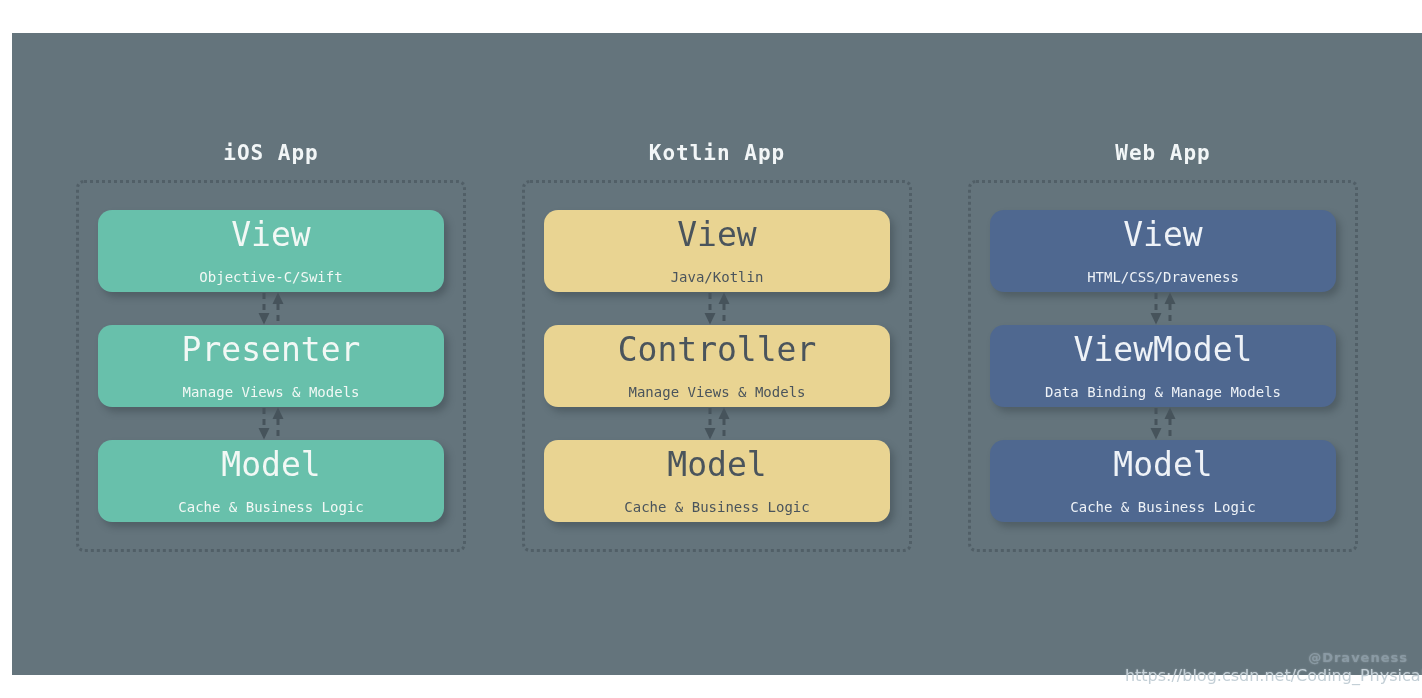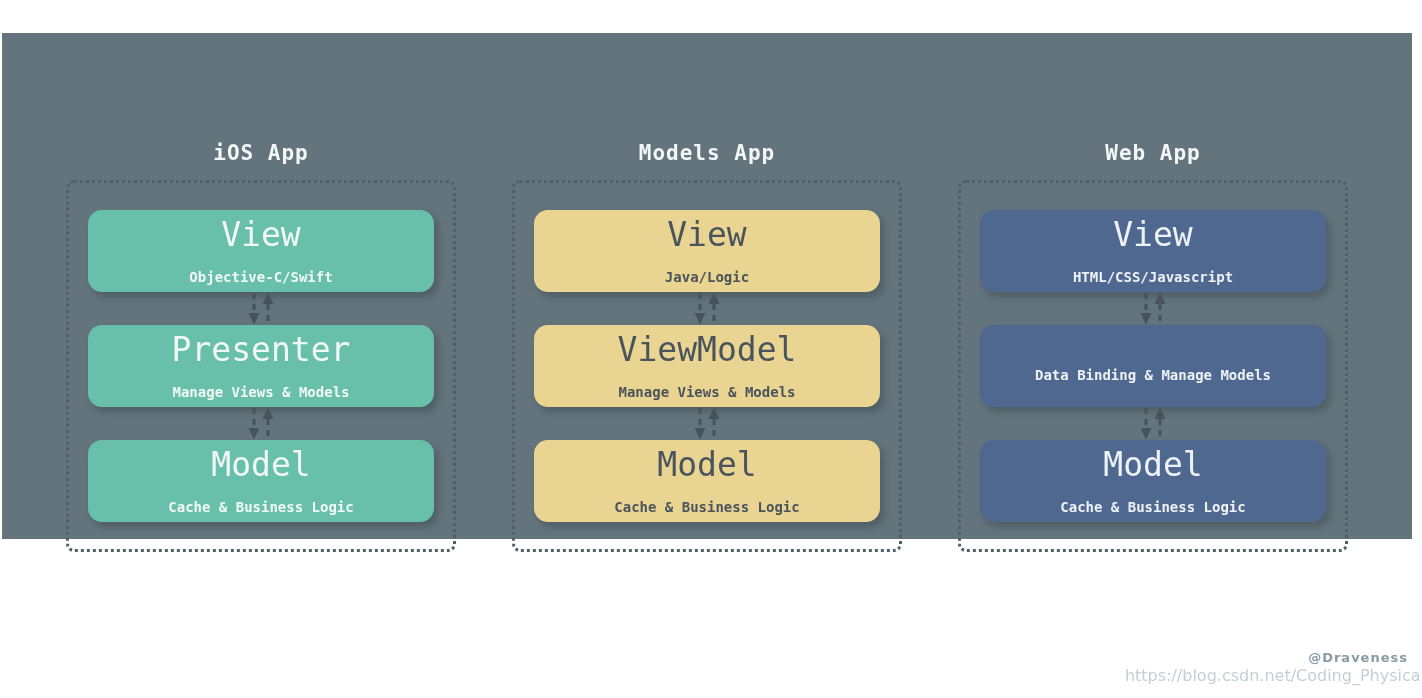--- a/index.html
+++ b/index.html
@@ -6,24 +6,24 @@
   .page {
     position: relative;
     width: 1422px;
     height: 698px;
     background: var(--page-bg, #ffffff);
     overflow: hidden;
     font-family: "DejaVu Sans Mono", monospace;
   }
   .canvas {
     position: absolute;
-    left: 2px;
+    left: 12px;
     top: 33px;
     width: 1410px;
-    height: 506px;
+    height: 642px;
     background: var(--canvas, #64747c);
   }
   .columns {
     position: absolute;
     left: 0;
     top: 110px;
     width: 100%;
     display: flex;
     justify-content: center;
     gap: 56px;
@@ -65,21 +65,21 @@
     justify-content: center;
     box-shadow: 4px 5px 7px rgba(42, 54, 60, 0.35);
   }
   .node-label {
     font-size: 33px;
     line-height: 1.05;
   }
   .node-sublabel {
     margin-top: 17px;
     font-size: 14px;
-    font-weight: bold;
+    font-weight: normal;
     line-height: 1;
   }
   .arrows {
     height: 33px;
     display: flex;
     align-items: center;
     justify-content: center;
     color: var(--arrow, #46535b);
   }
   .wm-handle {
@@ -147,40 +147,40 @@
             </svg>
           </div>
           <div class="node">
             <div class="node-label">Model</div>
             <div class="node-sublabel">Cache &amp; Business Logic</div>
           </div>
         </div>
       </section>
 
       <section class="column" style="--accent: #e9d492; --box-text: #4a545c;">
-        <h2 class="col-title">Models App</h2>
+        <h2 class="col-title">Kotlin App</h2>
         <div class="dotted-container">
           <div class="node">
             <div class="node-label">View</div>
-            <div class="node-sublabel">Java/Logic</div>
-          </div>
-          <div class="arrows">
-            <svg width="44" height="33" viewBox="0 0 44 33">
-              <g stroke="currentColor" fill="currentColor">
-                <line x1="15" y1="1" x2="15" y2="21" stroke-width="3" stroke-dasharray="6 5" fill="none"></line>
-                <path d="M9.5,21 L20.5,21 L15,32.5 Z" stroke="none"></path>
-              </g>
-              <g stroke="currentColor" fill="currentColor">
-                <line x1="29" y1="12" x2="29" y2="32" stroke-width="3" stroke-dasharray="6 5" fill="none"></line>
-                <path d="M23.5,12 L34.5,12 L29,0.5 Z" stroke="none"></path>
-              </g>
-            </svg>
-          </div>
-          <div class="node">
-            <div class="node-label">ViewModel</div>
+            <div class="node-sublabel">Java/Kotlin</div>
+          </div>
+          <div class="arrows">
+            <svg width="44" height="33" viewBox="0 0 44 33">
+              <g stroke="currentColor" fill="currentColor">
+                <line x1="15" y1="1" x2="15" y2="21" stroke-width="3" stroke-dasharray="6 5" fill="none"></line>
+                <path d="M9.5,21 L20.5,21 L15,32.5 Z" stroke="none"></path>
+              </g>
+              <g stroke="currentColor" fill="currentColor">
+                <line x1="29" y1="12" x2="29" y2="32" stroke-width="3" stroke-dasharray="6 5" fill="none"></line>
+                <path d="M23.5,12 L34.5,12 L29,0.5 Z" stroke="none"></path>
+              </g>
+            </svg>
+          </div>
+          <div class="node">
+            <div class="node-label">Controller</div>
             <div class="node-sublabel">Manage Views &amp; Models</div>
           </div>
           <div class="arrows">
             <svg width="44" height="33" viewBox="0 0 44 33">
               <g stroke="currentColor" fill="currentColor">
                 <line x1="15" y1="1" x2="15" y2="21" stroke-width="3" stroke-dasharray="6 5" fill="none"></line>
                 <path d="M9.5,21 L20.5,21 L15,32.5 Z" stroke="none"></path>
               </g>
               <g stroke="currentColor" fill="currentColor">
                 <line x1="29" y1="12" x2="29" y2="32" stroke-width="3" stroke-dasharray="6 5" fill="none"></line>
@@ -193,35 +193,36 @@
             <div class="node-sublabel">Cache &amp; Business Logic</div>
           </div>
         </div>
       </section>
 
       <section class="column" style="--accent: #4f6890; --box-text: #eef2f7;">
         <h2 class="col-title">Web App</h2>
         <div class="dotted-container">
           <div class="node">
             <div class="node-label">View</div>
-            <div class="node-sublabel">HTML/CSS/Javascript</div>
-          </div>
-          <div class="arrows">
-            <svg width="44" height="33" viewBox="0 0 44 33">
-              <g stroke="currentColor" fill="currentColor">
-                <line x1="15" y1="1" x2="15" y2="21" stroke-width="3" stroke-dasharray="6 5" fill="none"></line>
-                <path d="M9.5,21 L20.5,21 L15,32.5 Z" stroke="none"></path>
-              </g>
-              <g stroke="currentColor" fill="currentColor">
-                <line x1="29" y1="12" x2="29" y2="32" stroke-width="3" stroke-dasharray="6 5" fill="none"></line>
-                <path d="M23.5,12 L34.5,12 L29,0.5 Z" stroke="none"></path>
-              </g>
-            </svg>
-          </div>
-          <div class="node">
+            <div class="node-sublabel">HTML/CSS/Draveness</div>
+          </div>
+          <div class="arrows">
+            <svg width="44" height="33" viewBox="0 0 44 33">
+              <g stroke="currentColor" fill="currentColor">
+                <line x1="15" y1="1" x2="15" y2="21" stroke-width="3" stroke-dasharray="6 5" fill="none"></line>
+                <path d="M9.5,21 L20.5,21 L15,32.5 Z" stroke="none"></path>
+              </g>
+              <g stroke="currentColor" fill="currentColor">
+                <line x1="29" y1="12" x2="29" y2="32" stroke-width="3" stroke-dasharray="6 5" fill="none"></line>
+                <path d="M23.5,12 L34.5,12 L29,0.5 Z" stroke="none"></path>
+              </g>
+            </svg>
+          </div>
+          <div class="node">
+            <div class="node-label">ViewModel</div>
             <div class="node-sublabel">Data Binding &amp; Manage Models</div>
           </div>
           <div class="arrows">
             <svg width="44" height="33" viewBox="0 0 44 33">
               <g stroke="currentColor" fill="currentColor">
                 <line x1="15" y1="1" x2="15" y2="21" stroke-width="3" stroke-dasharray="6 5" fill="none"></line>
                 <path d="M9.5,21 L20.5,21 L15,32.5 Z" stroke="none"></path>
               </g>
               <g stroke="currentColor" fill="currentColor">
                 <line x1="29" y1="12" x2="29" y2="32" stroke-width="3" stroke-dasharray="6 5" fill="none"></line>

